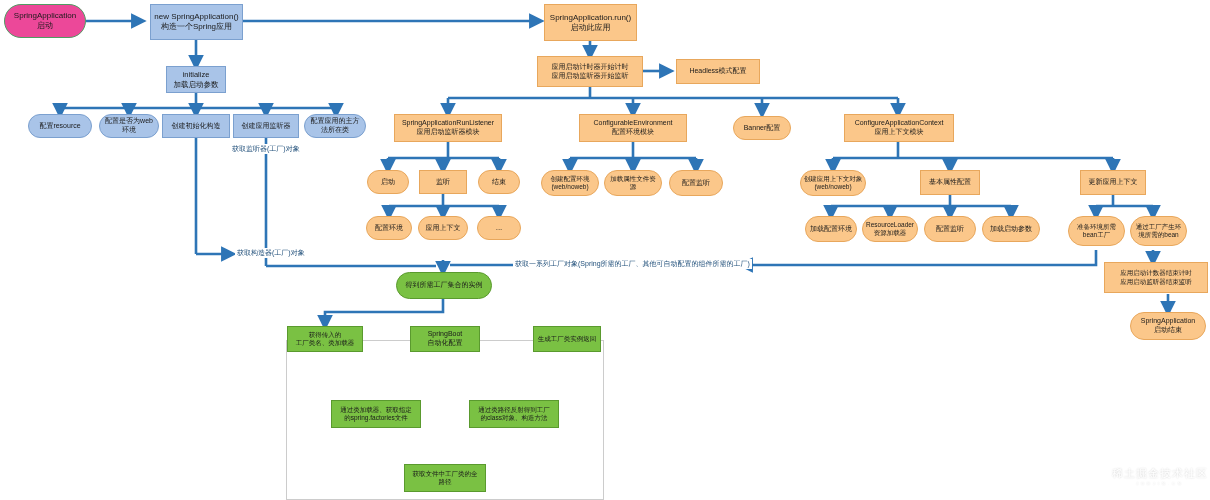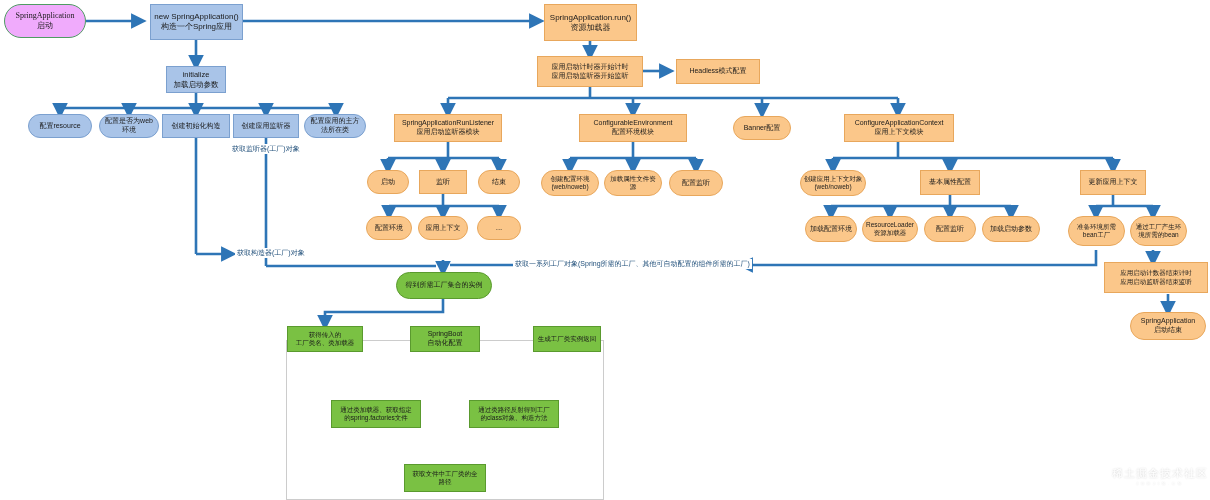--- a/index.html
+++ b/index.html
@@ -4,21 +4,21 @@
 <style>
   html,body{margin:0;padding:0;background:#ffffff;}
   body{font-family:"Liberation Sans","DejaVu Sans",sans-serif;}
   #canvas{position:relative;width:1210px;height:500px;background:#ffffff;overflow:hidden;}
   .node{position:absolute;box-sizing:border-box;display:flex;align-items:center;justify-content:center;text-align:center;line-height:1.25;color:#1a1a1a;white-space:pre-line;}
   .n-blue{background:#a9c4e8;border:1px solid #7ba0cf;}
   .n-bluer{background:#a9c4e8;border:1px solid #7ba0cf;border-radius:999px;}
   .n-orange{background:#fbc78a;border:1px solid #e8a75c;}
   .n-oranger{background:#fbc78a;border:1px solid #e8a75c;border-radius:999px;}
   .n-green{background:#7ac143;border:1px solid #5a9a2e;}
-  .n-greenr{background:#f0abfc;border:1px solid #4f9c63;border-radius:999px;font-family:Liberation Serif, serif;}
+  .n-greenr{background:#ec4899;border:1px solid #4f9c63;border-radius:999px;}
   .n-greenpill{background:#7ac143;border:1px solid #5a9a2e;border-radius:999px;}
   .n-white{background:#ffffff;border:1px solid #cccccc;}
   .edgelabel{position:absolute;background:#ffffff;color:#1f4e79;font-size:7px;white-space:nowrap;padding:1px 2px;line-height:1.1;}
   svg#wires{position:absolute;left:0;top:0;width:1210px;height:500px;pointer-events:none;}
   .watermark{position:absolute;color:#ffffff;opacity:.85;font-size:11px;letter-spacing:1px;text-shadow:0 0 2px rgba(0,0,0,.25);}
   .wm-sub{font-size:4px;letter-spacing:3px;display:block;text-align:center;}
 </style>
 </head>
 <body>
 
@@ -131,21 +131,21 @@
 
   <div class="node n-bluer" style="left:28px;top:114px;width:64px;height:24px;font-size:7px;">配置resource</div>
   <div class="node n-bluer" style="left:99px;top:114px;width:60px;height:24px;font-size:7px;">配置是否为web
 环境</div>
   <div class="node n-blue" style="left:162px;top:114px;width:68px;height:24px;font-size:7px;">创建初始化构造</div>
   <div class="node n-blue" style="left:233px;top:114px;width:66px;height:24px;font-size:7px;">创建应用监听器</div>
   <div class="node n-bluer" style="left:304px;top:114px;width:62px;height:24px;font-size:7px;">配置应用的主方
 法所在类</div>
 
   <div class="node n-orange" style="left:544px;top:4px;width:93px;height:37px;font-size:8px;">SpringApplication.run()
-资源加载器</div>
+启动此应用</div>
   <div class="node n-orange" style="left:537px;top:56px;width:106px;height:31px;font-size:7px;">应用启动计时器开始计时
 应用启动监听器开始监听</div>
   <div class="node n-orange" style="left:676px;top:59px;width:84px;height:25px;font-size:7px;">Headless模式配置</div>
 
   <div class="node n-orange" style="left:394px;top:114px;width:108px;height:28px;font-size:7px;">SpringApplicationRunListener
 应用启动监听器模块</div>
   <div class="node n-oranger" style="left:367px;top:170px;width:42px;height:24px;font-size:7px;">启动</div>
   <div class="node n-orange" style="left:419px;top:170px;width:48px;height:24px;font-size:7px;">监听</div>
   <div class="node n-oranger" style="left:478px;top:170px;width:42px;height:24px;font-size:7px;">结束</div>
   <div class="node n-oranger" style="left:366px;top:216px;width:46px;height:24px;font-size:7px;">配置环境</div>

